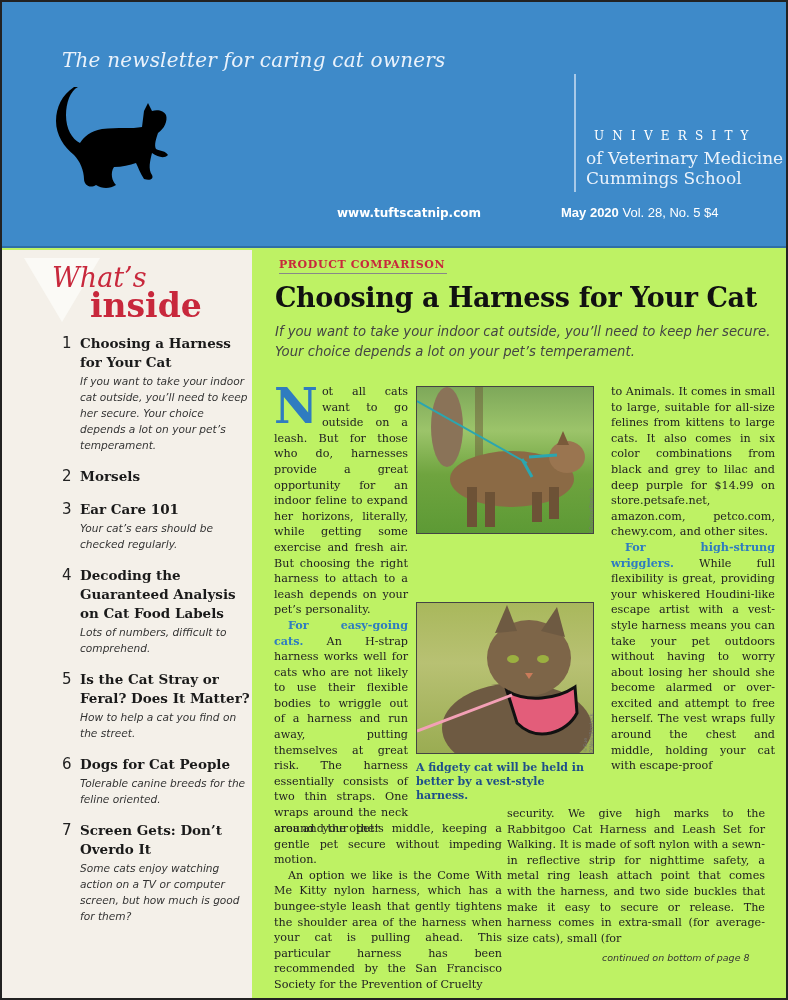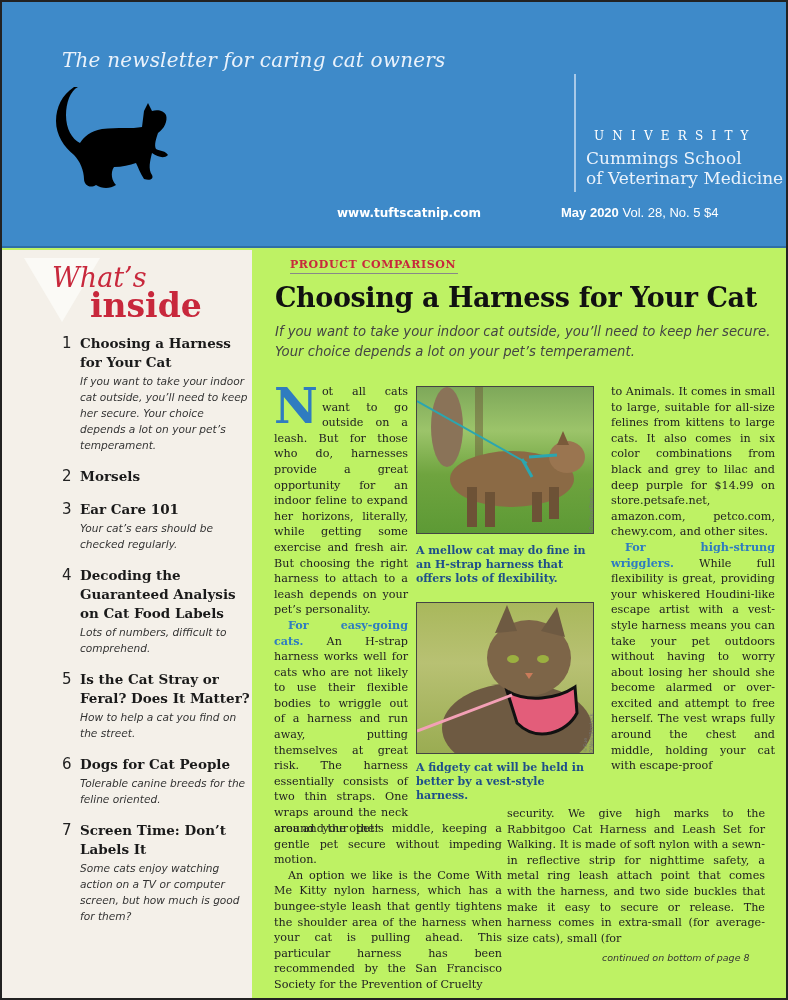--- a/index.html
+++ b/index.html
@@ -27,21 +27,21 @@
     .wi-what { position: absolute; left: 50px; top: 12px; font-family: "DejaVu Serif", serif; font-style: italic; font-size: 27px; color: #c8283c; }
     .wi-inside { position: absolute; left: 88px; top: 36px; font-family: "DejaVu Serif", serif; font-size: 33px; color: #c8283c; font-weight: bold; }
     .toc { position: absolute; left: 60px; top: 84px; width: 190px; }
     .toc-item { display: flex; margin-bottom: 14px; }
     .toc-num { width: 18px; font-family: "DejaVu Sans", sans-serif; font-size: 15px; color: #222; line-height: 19px; }
     .toc-body { flex: 1; }
     .toc-title { font-family: "DejaVu Serif", serif; font-weight: bold; font-size: 13.5px; line-height: 19px; color: #1a1a1a; }
     .toc-desc { font-family: "DejaVu Sans", sans-serif; font-style: italic; font-size: 10.6px; line-height: 16px; color: #333; margin-top: 1px; }
 
     
-    .kicker { position: absolute; left: 277px; top: 256px; font-family: "DejaVu Serif", serif; font-weight: bold; font-size: 11px; letter-spacing: 0.6px; color: #c8283c; padding-bottom: 2px; border-bottom: 1.5px solid #888; padding-right: 2px; margin-left: 11px; }
+    .kicker { position: absolute; left: 277px; top: 256px; font-family: "DejaVu Serif", serif; font-weight: bold; font-size: 11px; letter-spacing: 0.6px; color: #c8283c; padding-bottom: 2px; border-bottom: 1.5px solid #888; padding-right: 2px; }
     .headline { position: absolute; left: 273px; top: 280px; font-family: "DejaVu Serif", serif; font-weight: bold; font-size: 27px; letter-spacing: -0.4px; color: #111; white-space: nowrap; }
     .deck { position: absolute; left: 273px; top: 320px; width: 500px; font-family: "DejaVu Sans", sans-serif; font-style: italic; font-size: 13.2px; line-height: 20px; color: #444; }
 
     .body-text { font-family: "DejaVu Serif", serif; font-size: 11.2px; line-height: 15.6px; color: #222; text-align: justify; }
     .col1 { position: absolute; left: 272px; top: 382px; width: 134px; }
     .col1-wide { position: absolute; left: 272px; top: 819px; width: 228px; }
     .col3 { position: absolute; left: 609px; top: 382px; width: 164px; }
     .col3-wide { position: absolute; left: 505px; top: 804px; width: 258px; }
     .dropcap { float: left; font-family: "DejaVu Serif", serif; font-weight: bold; font-size: 48px; line-height: 40px; color: #2f7cc0; margin: 2px 4px 0 0; }
     .indent { text-indent: 14px; }
@@ -64,22 +64,22 @@
 <div class="page">
 
   <div class="masthead">
     <div class="tagline">The newsletter for caring cat owners</div>
     <svg class="cat-logo" viewBox="0 0 132 108">
       <path fill="#000" d="M38 2 C30 6 26 18 26 30 C26 44 32 54 40 58 C44 52 50 46 62 44 C78 42 92 44 102 42 L104 26 L108 18 L112 26 C118 24 124 26 126 30 C128 36 124 44 118 48 C116 54 114 60 116 64 C120 66 126 66 128 70 C124 74 118 72 112 68 C110 76 108 84 112 90 C114 94 110 96 104 94 C100 88 98 82 96 78 C90 80 82 82 74 82 C70 88 72 96 76 100 C70 104 62 104 56 100 C50 104 44 100 44 94 C44 86 40 76 34 70 C24 62 16 50 16 36 C16 22 22 10 34 2 Z"></path>
     </svg>
     <div class="vline"></div>
     <div class="univ">UNIVERSITY</div>
     <div class="school">
+      <div>of Veterinary Medicine</div>
       <div>Cummings School</div>
-      <div>of Veterinary Medicine</div>
     </div>
     <div class="url">www.tuftscatnip.com</div>
     <div class="issue">
       <b>May 2020</b>
       <span>Vol. 28, No. 5 $4</span>
     </div>
   </div>
 
   <div class="sidebar">
     <div class="tri"></div>
@@ -123,21 +123,21 @@
       <div class="toc-item">
         <div class="toc-num">6</div>
         <div class="toc-body">
             <div class="toc-title">Dogs for Cat People</div>
             <div class="toc-desc">Tolerable canine breeds for the feline oriented.</div>
           </div>
       </div>
       <div class="toc-item">
         <div class="toc-num">7</div>
         <div class="toc-body">
-            <div class="toc-title">Screen Time: Don’t Labels It</div>
+            <div class="toc-title">Screen Gets: Don’t Overdo It</div>
             <div class="toc-desc">Some cats enjoy watching action on a TV or computer screen, but how much is good for them?</div>
           </div>
       </div>
 
     </div>
   </div>
 
   <div class="kicker">PRODUCT COMPARISON</div>
   <div class="headline">Choosing a Harness for Your Cat</div>
   <div class="deck">If you want to take your indoor cat outside, you’ll need to keep her secure. Your choice depends a lot on your pet’s temperament.</div>
@@ -160,21 +160,20 @@
       <polygon points="140,58 146,44 152,58" fill="#7a5a3a"></polygon>
       <rect x="50" y="100" width="10" height="40" fill="#6d5236"></rect>
       <rect x="68" y="105" width="10" height="35" fill="#6d5236"></rect>
       <rect x="115" y="105" width="10" height="30" fill="#6d5236"></rect>
       <rect x="132" y="100" width="10" height="32" fill="#6d5236"></rect>
       <line x1="0" y1="14" x2="110" y2="76" stroke="#2ba6b0" stroke-width="2"></line>
       <path d="M105 72 L115 90 M112 70 L140 68" stroke="#2ba6b0" stroke-width="3" fill="none"></path>
     </svg>
     <div class="credit" style="right:-1px; top:100px;">©DevNaq|Bigstock</div>
   </div>
-  <div class="caption cap1">A mellow cat may do fine in an H-strap harness that offers lots of flexibility.</div>
 
   <div class="photo photo2">
     <svg class="cat-shape" width="178" height="152" viewBox="0 0 178 152">
       <ellipse cx="100" cy="125" rx="75" ry="45" fill="#6e5a42"></ellipse>
       <ellipse cx="112" cy="55" rx="42" ry="38" fill="#7d6548"></ellipse>
       <polygon points="78,30 90,2 100,28" fill="#6e5a42"></polygon>
       <polygon points="124,28 140,4 148,34" fill="#6e5a42"></polygon>
       <ellipse cx="96" cy="56" rx="6" ry="4" fill="#9bb040"></ellipse>
       <ellipse cx="126" cy="56" rx="6" ry="4" fill="#9bb040"></ellipse>
       <polygon points="108,70 116,70 112,76" fill="#c97b5a"></polygon>

